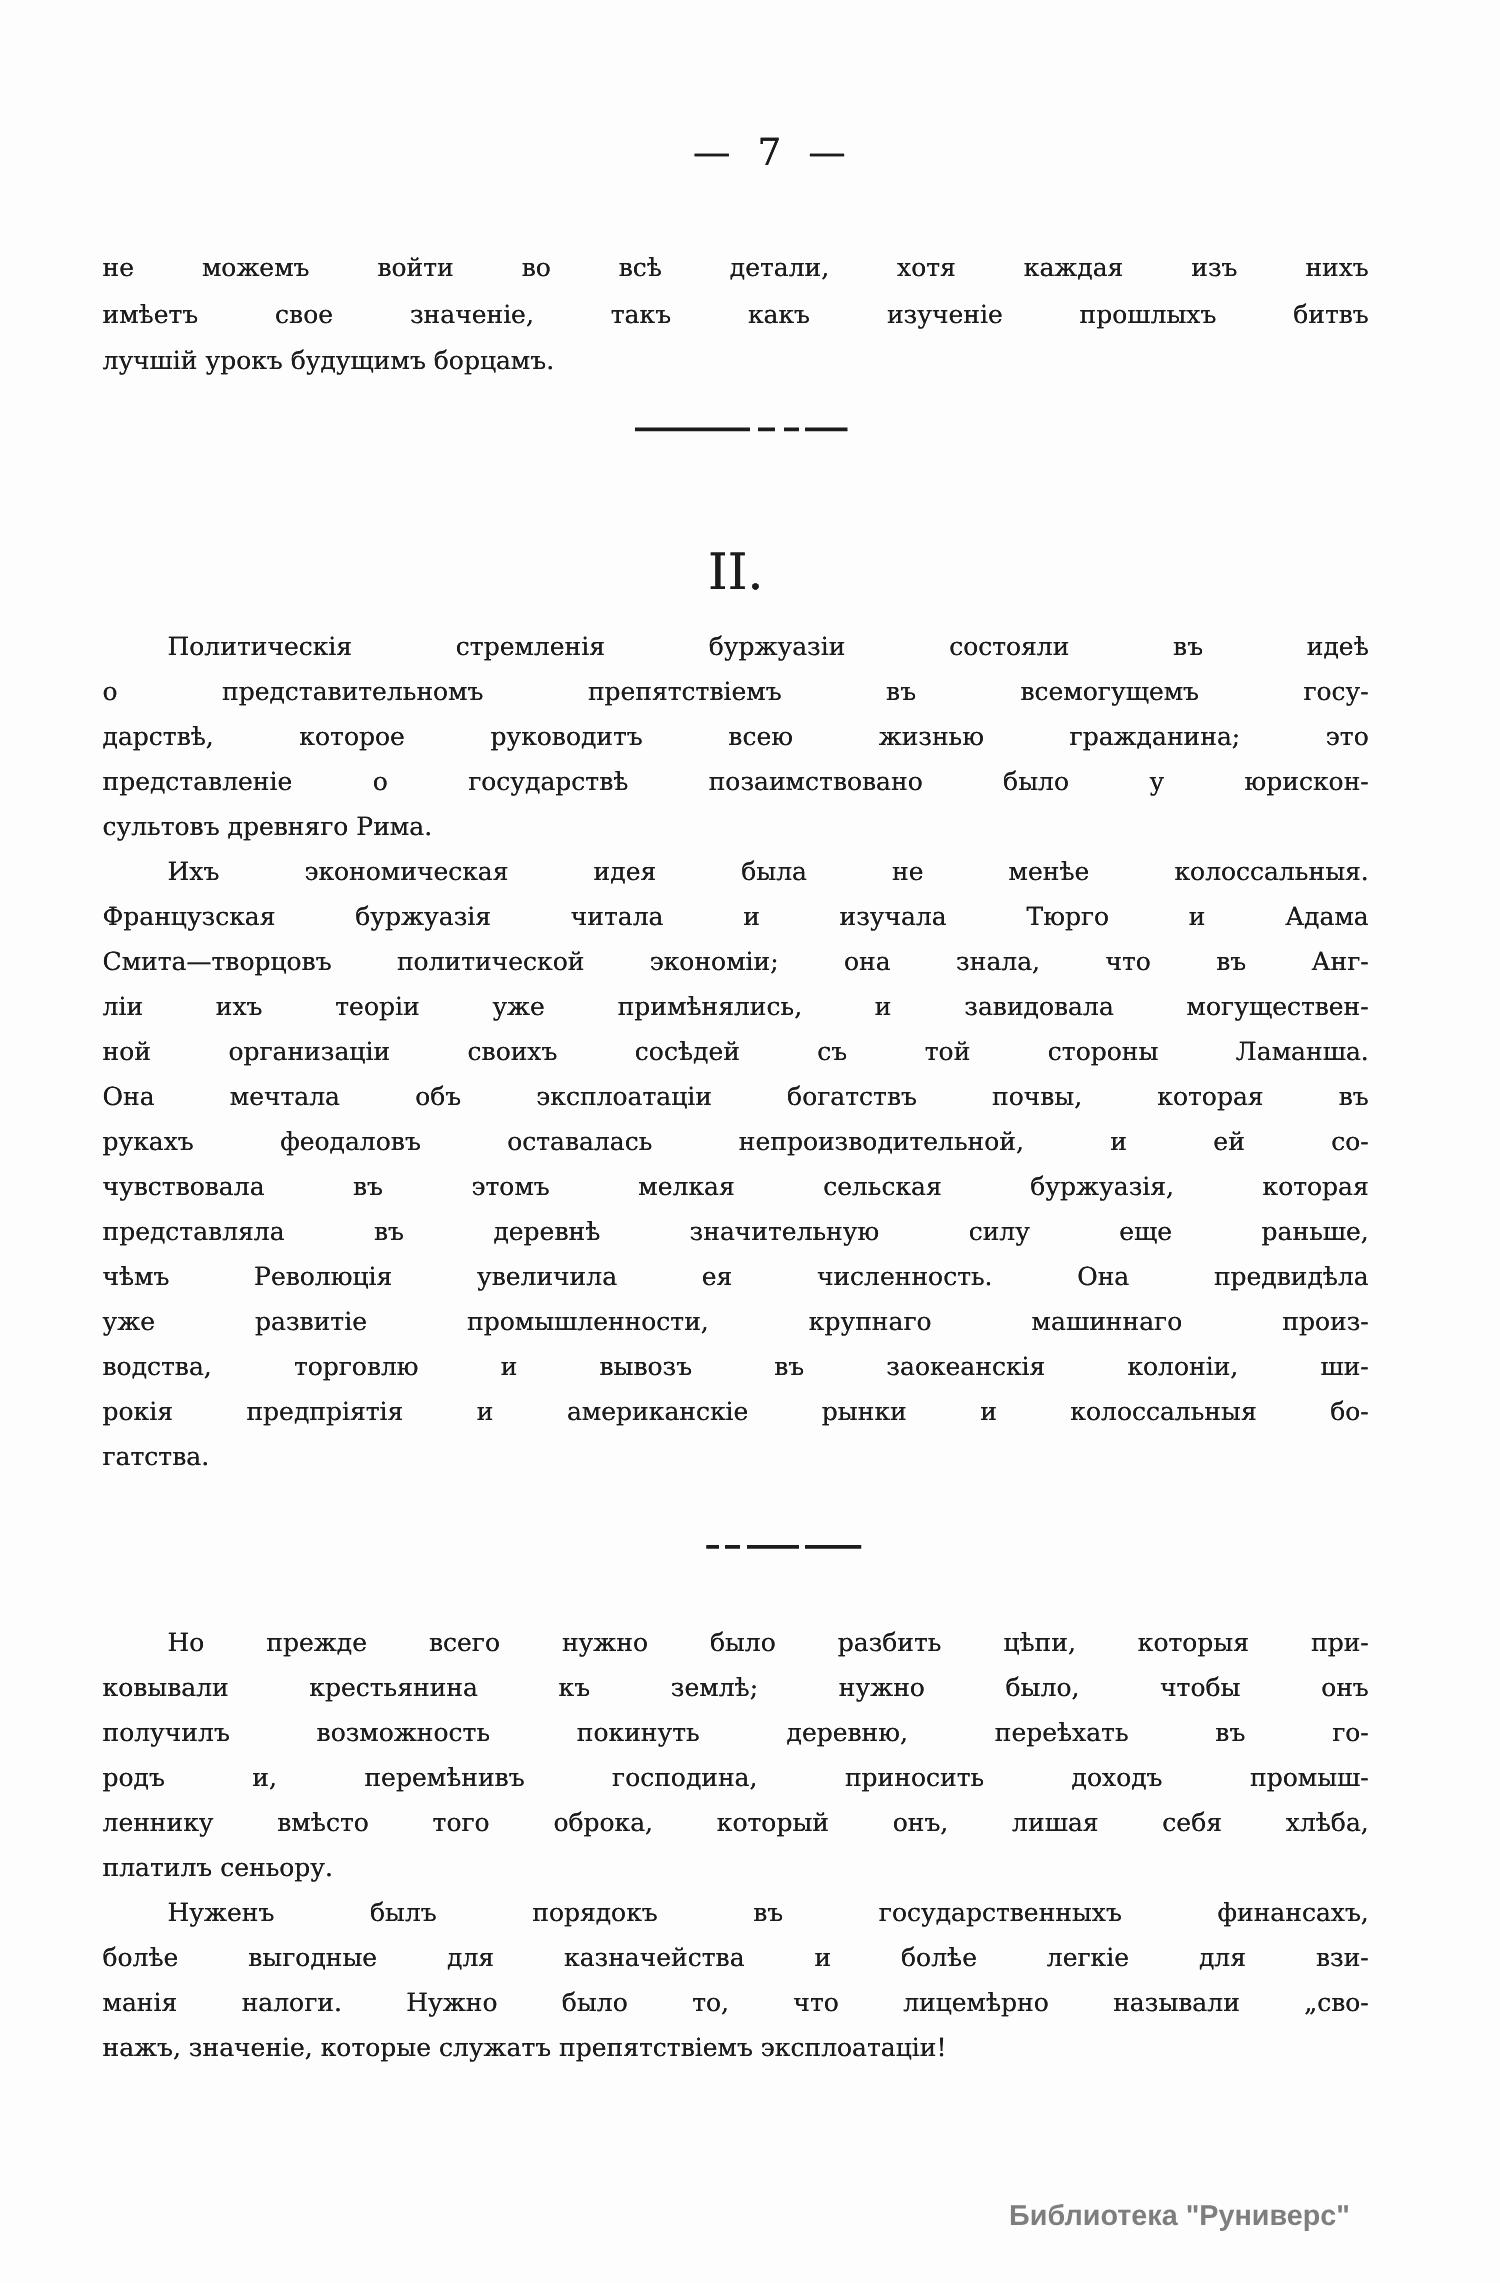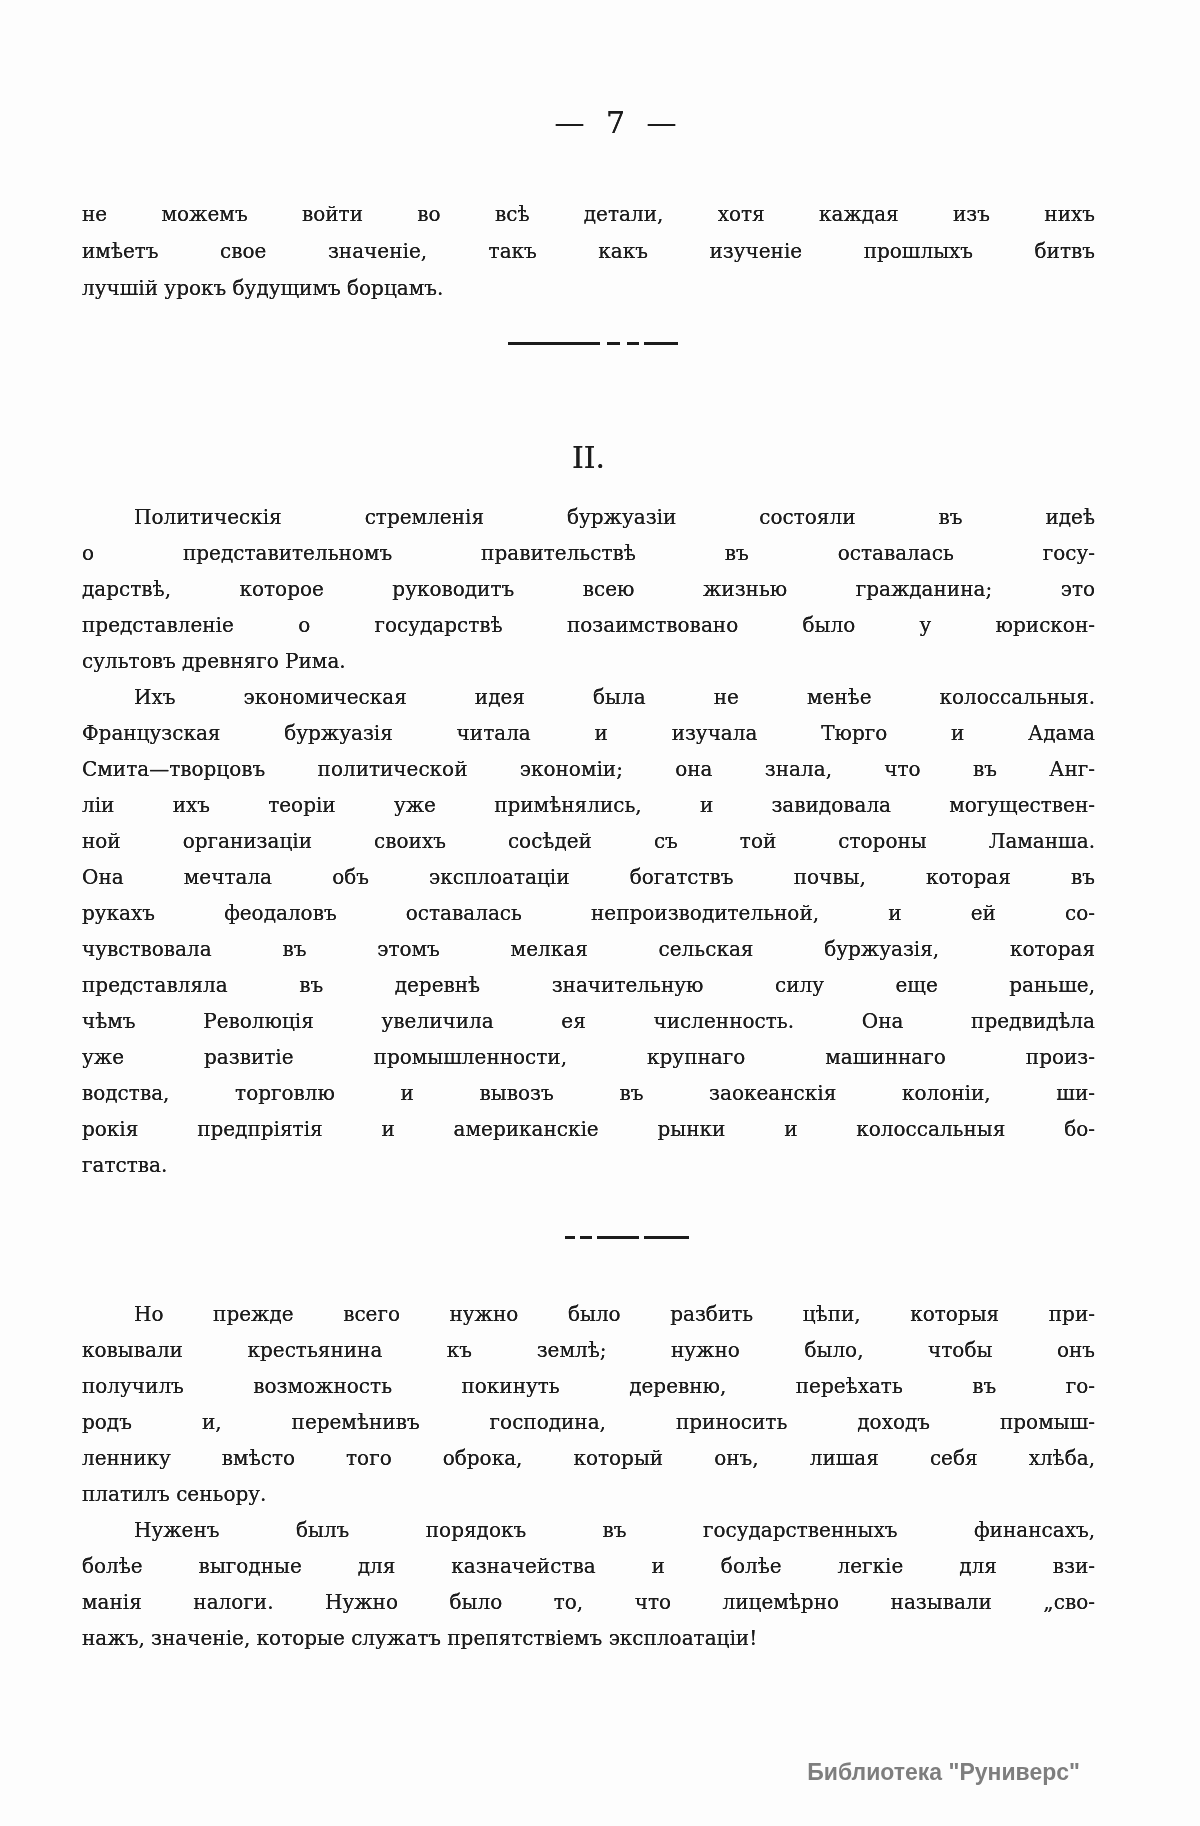--- a/index.html
+++ b/index.html
@@ -55,21 +55,21 @@
     background:linear-gradient(90deg,
       #1c1c1c 0 8%, transparent 8% 12%,
       #1c1c1c 12% 22%, transparent 22% 26%,
       #1c1c1c 26% 60%, transparent 60% 64%,
       #1c1c1c 64% 100%);
   }
 
   .heading {
     top:440px;
     text-align:center;
-    font-size:30px; line-height:36px;
+    font-size:40px; line-height:36px;
     text-shadow:0 0 0.5px currentColor;
   }
 
   .watermark {
     position:absolute;
     top:1759px; left:0; width:1080px;
     text-align:right;
     font-family:"Liberation Sans", sans-serif;
     font-weight:bold;
     font-size:23px; line-height:26px;
@@ -88,21 +88,21 @@
 </section>
 
 <div class="divider" id="divider1">
     <span class="rule rule1"></span>
   </div>
 
 <div class="col heading">II.</div>
 
 <section class="col block tight" id="group2">
   <div class="line ind">Политическія стремленія буржуазіи состояли въ идеѣ</div>
-  <div class="line">о представительномъ правительствѣ въ оставалась госу-</div>
+  <div class="line">о представительномъ препятствіемъ въ всемогущемъ госу-</div>
   <div class="line">дарствѣ, которое руководитъ всею жизнью гражданина; это</div>
   <div class="line">представленіе о государствѣ позаимствовано было у юрискон-</div>
   <div class="line e">сультовъ древняго Рима.</div>
   <div class="line ind">Ихъ экономическая идея была не менѣе колоссальныя.</div>
   <div class="line">Французская буржуазія читала и изучала Тюрго и Адама</div>
   <div class="line">Смита—творцовъ политической экономіи; она знала, что въ Анг-</div>
   <div class="line">ліи ихъ теоріи уже примѣнялись, и завидовала могуществен-</div>
   <div class="line">ной организаціи своихъ сосѣдей съ той стороны Ламанша.</div>
   <div class="line">Она мечтала объ эксплоатаціи богатствъ почвы, которая въ</div>
   <div class="line">рукахъ феодаловъ оставалась непроизводительной, и ей со-</div>

